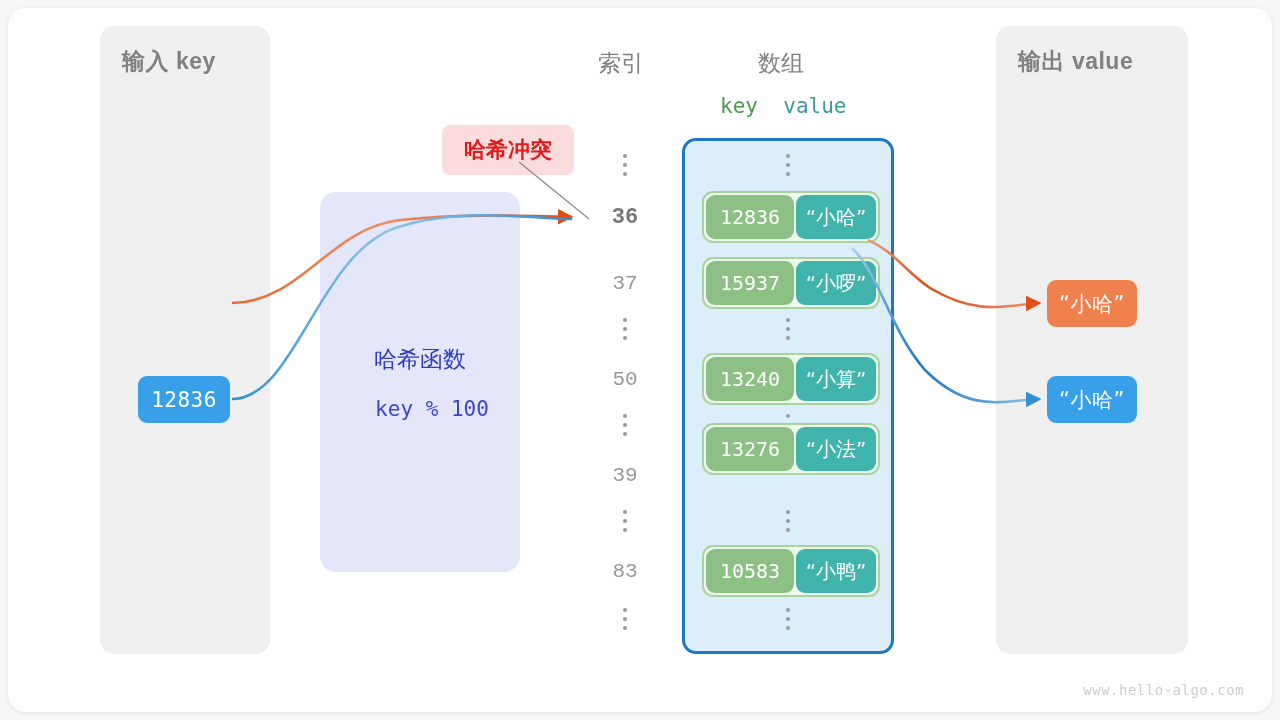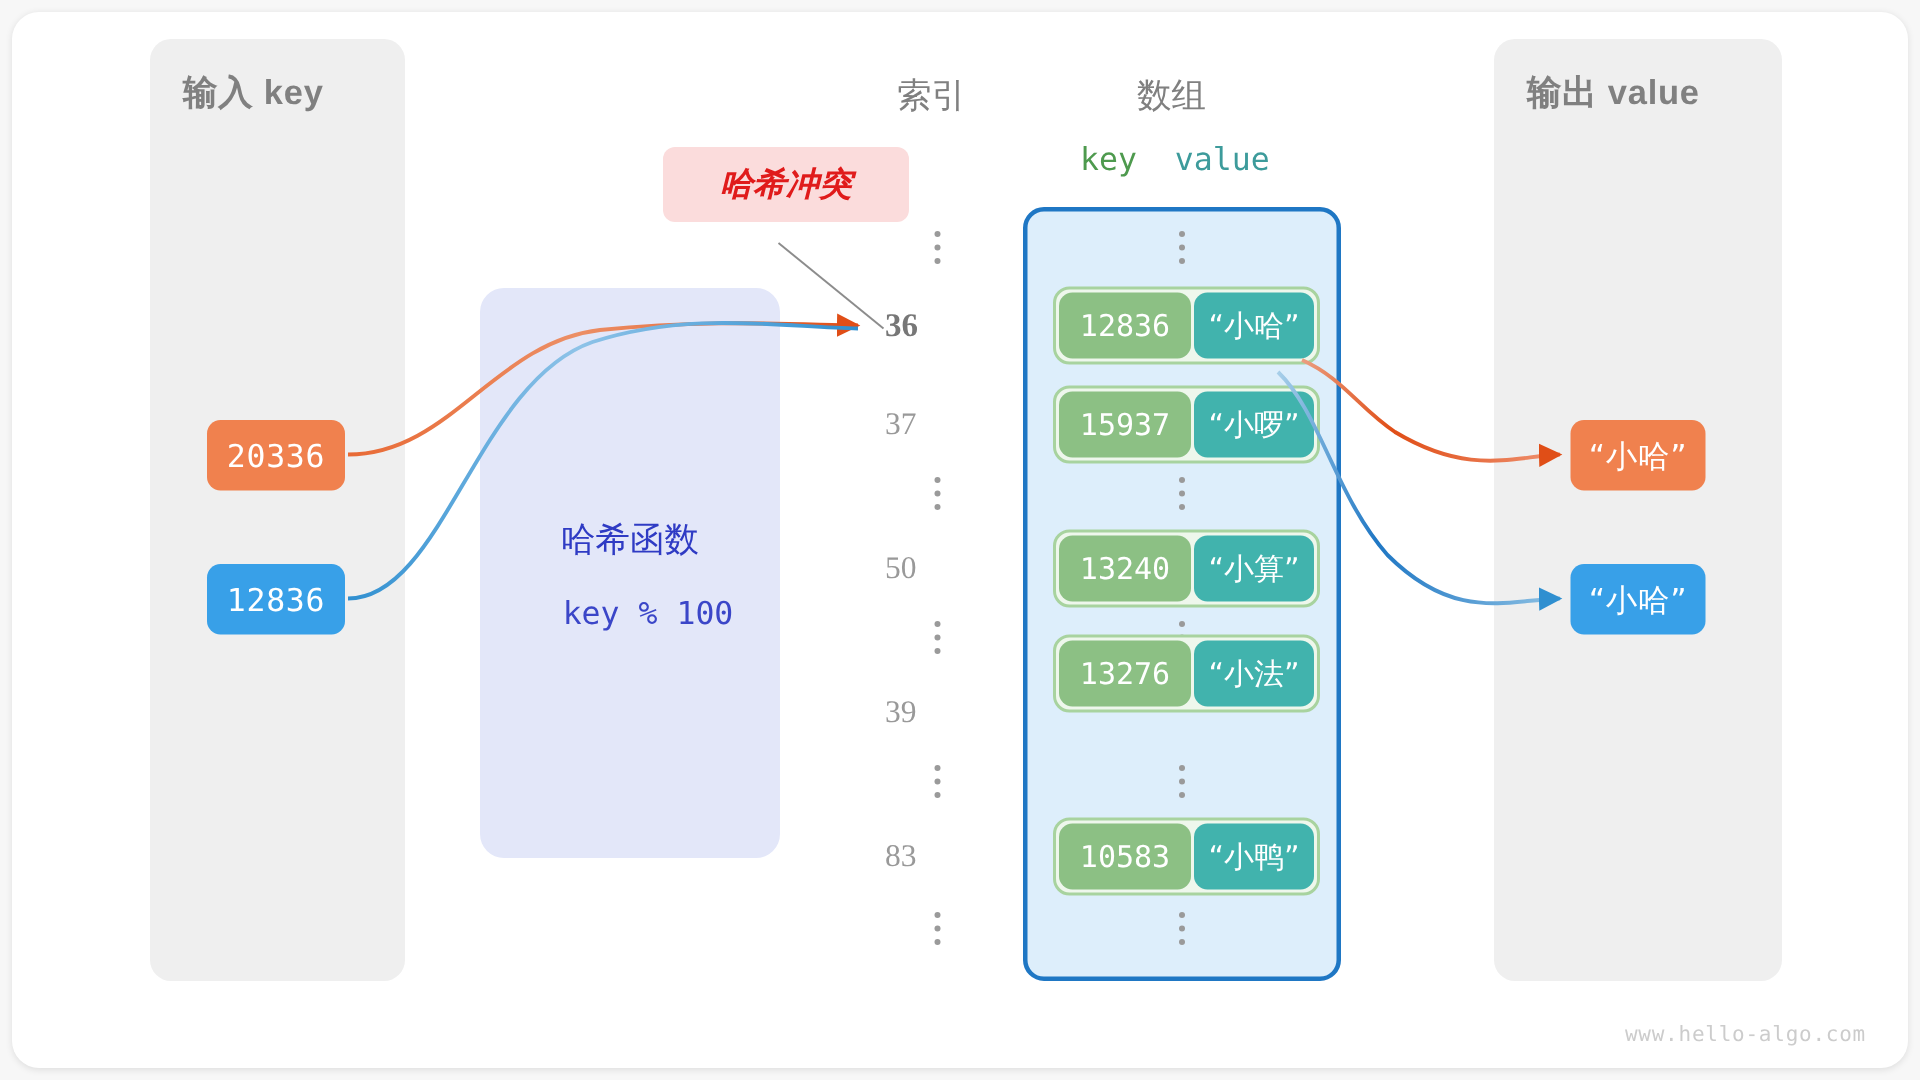--- a/index.html
+++ b/index.html
@@ -91,22 +91,22 @@
     background: #fbdcdc;
     border-radius: 8px;
     display: flex; align-items: center; justify-content: center;
     color: #e01b1b;
     font-size: 22px; font-weight: bold;
     font-family: "DejaVu Sans", "Liberation Sans", sans-serif;
   }
 
   .idx {
     position: absolute;
-    width: 70px; 
-    font-family: Liberation Serif, serif;
+    width: 70px; text-align: center;
+    font-family: Liberation Mono, monospace;
     font-size: 21px;
     color: #999999;
     transform: translateY(-50%);
   }
   .idx.active { color: #777777; font-weight: bold; font-size: 22px; }
 
   .vdots {
     position: absolute;
     width: 20px; height: 26px;
     transform: translate(-50%, -50%);
@@ -173,33 +173,30 @@
 </style>
 </head>
 <body>
 
 <div id="stage">
   <div class="card"></div>
 
   <div class="panel" style="left:100px; top:26px; width:170px; height:628px;"></div>
   <div class="panel-title" style="left:122px; top:46px;">输入 key</div>
 
-  <div class="chip orange" style="left:138px; top:280px; width:92px; height:47px;">
-    <span>20336</span>
-  </div>
   <div class="chip blue" style="left:138px; top:376px; width:92px; height:47px;">
     <span>12836</span>
   </div>
 
   <div class="hashbox" style="left:320px; top:192px; width:200px; height:380px;">
     <div class="t1">哈希函数</div>
     <div class="t2">key % 100</div>
   </div>
 
-  <div class="collision" style="left:442px; top:98px; width:164px; height:50px;font-style:italic;">
+  <div class="collision" style="left:442px; top:125px; width:132px; height:50px;">
     <span>哈希冲突</span>
   </div>
 
   <div class="col-title" style="left:598px; top:48px;">索引</div>
   <div class="col-title" style="left:758px; top:48px;">数组</div>
   <div class="kv-header" style="left:720px; top:94px;">
     <span class="k">key</span><span style="color:transparent;">__</span><span class="v">value</span>
   </div>
 
   <div class="array-box" style="left:682px; top:138px; width:212px; height:516px;"></div>

